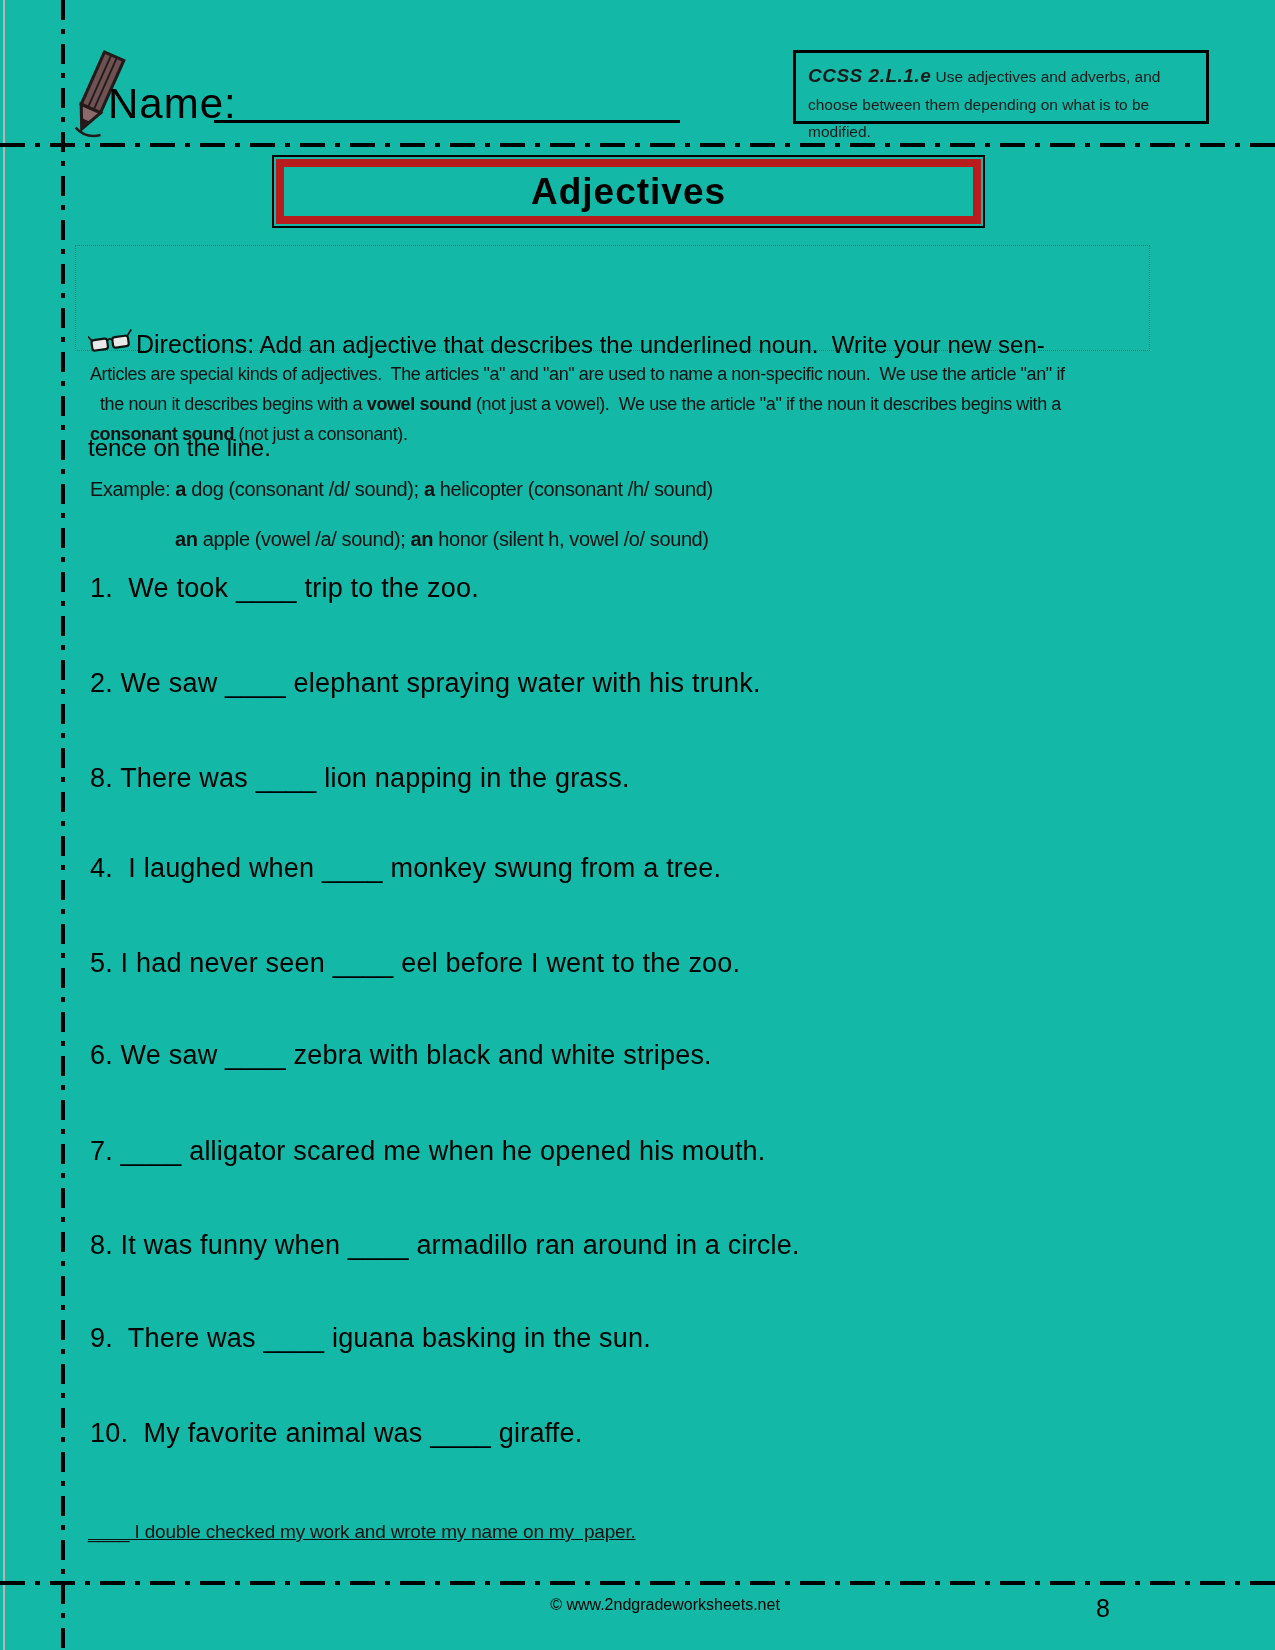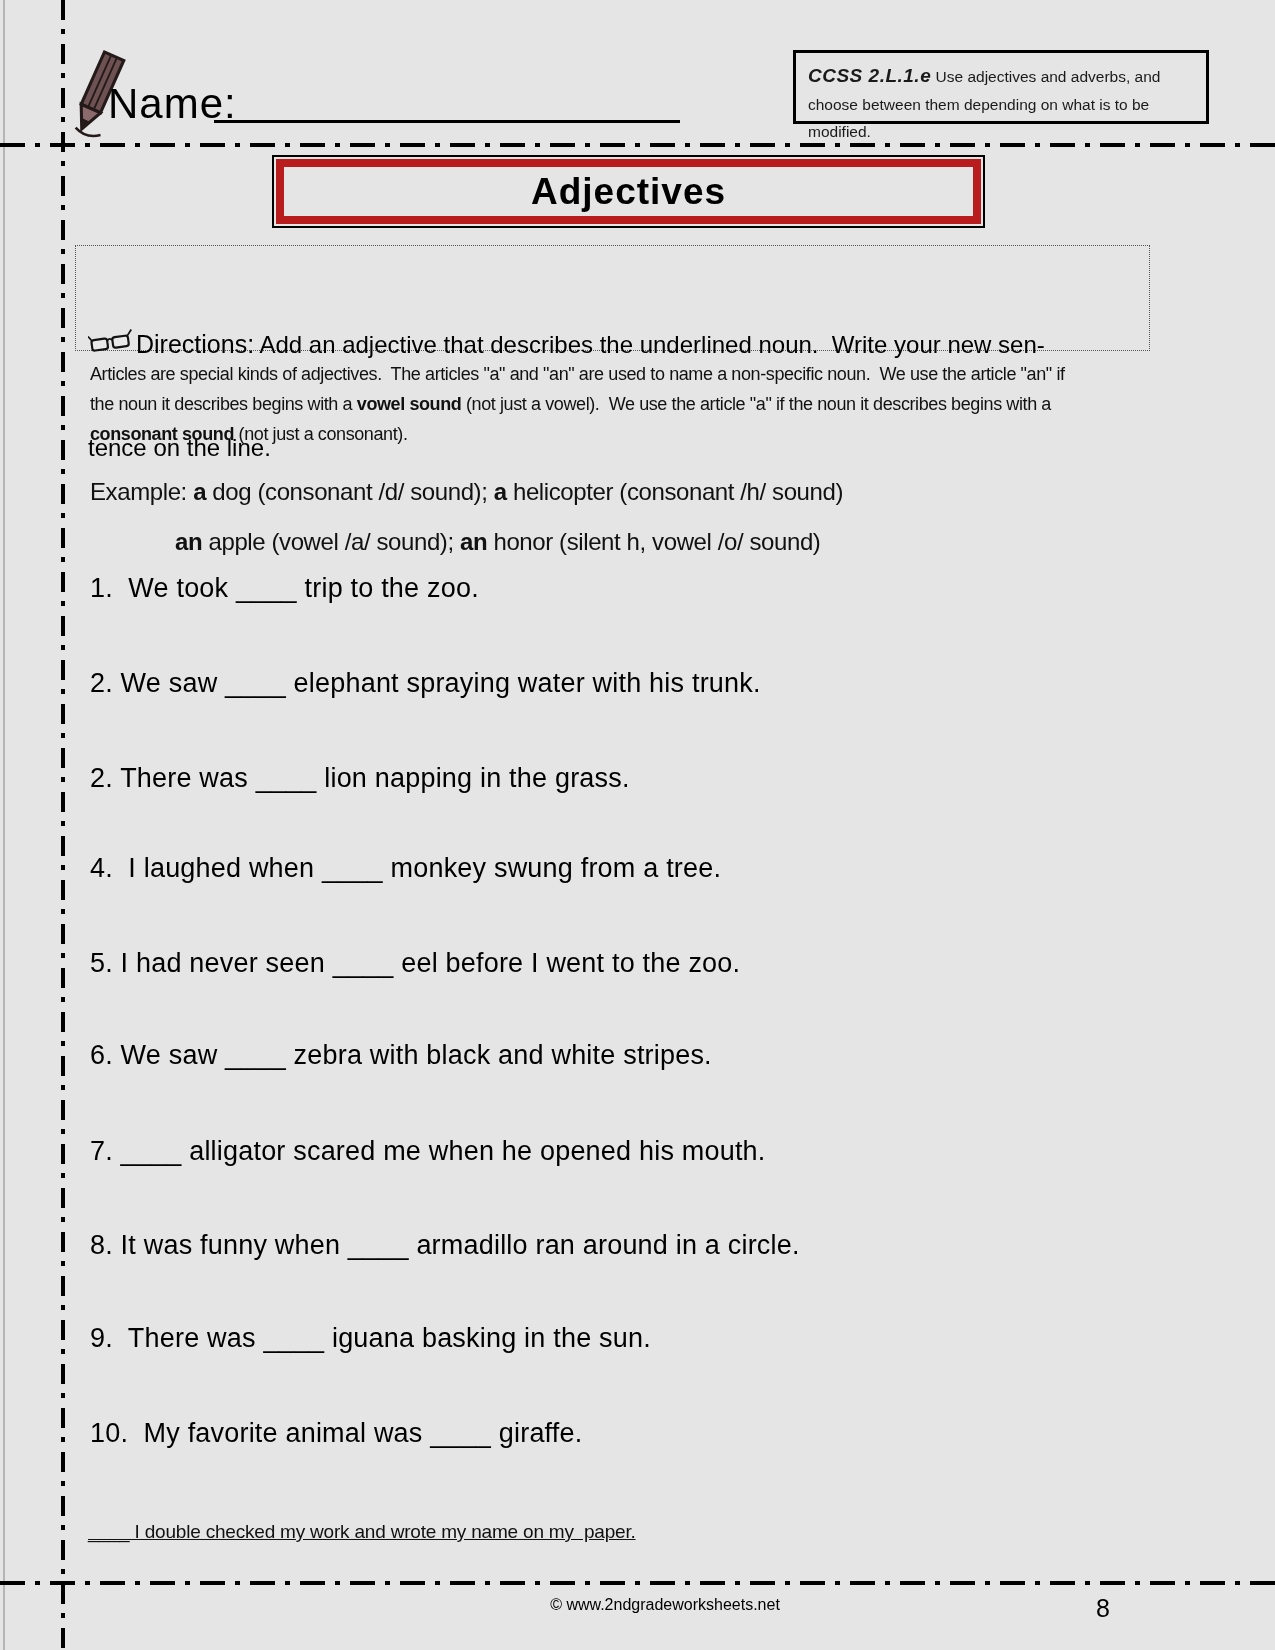--- a/index.html
+++ b/index.html
@@ -1,16 +1,16 @@
 <!DOCTYPE html>
 <html><head>
 <meta charset="utf-8">
 <style>
   html,body{margin:0;padding:0;background:#fff;}
-  .page{position:relative;width:1275px;height:1650px;background:#e5e5e5;overflow:hidden;
+  .page{position:relative;width:1275px;height:1650px;background:#14b8a6;overflow:hidden;
         font-family:"Liberation Sans",sans-serif;color:#000;}
   .abs{position:absolute;}
   .edge-left{left:3px;top:0;width:2px;height:1650px;background:#b5b5b5;}
   .vline{left:61px;top:0;width:4px;height:1650px;
     background:repeating-linear-gradient(to bottom,#000 0px,#000 20px,transparent 20px,transparent 29px,#000 29px,#000 34px,transparent 34px,transparent 44px);}
   .hline{left:0;width:1275px;height:4px;
     background:repeating-linear-gradient(to right,#000 0px,#000 25px,transparent 25px,transparent 35px,#000 35px,#000 40px,transparent 40px,transparent 50px);}
   .hline-top{top:143px;}
   .hline-bottom{top:1581px;}
   .pencil{left:60px;top:48px;width:76px;height:92px;}
@@ -22,22 +22,22 @@
   .title-box{left:272px;top:155px;width:705px;height:65px;border:2px solid #000;padding:2px;}
   .title-inner{border:8px solid #b91c1c;width:100%;height:100%;box-sizing:border-box;
     display:flex;align-items:center;justify-content:center;}
   .title-text{font-size:37px;font-weight:bold;letter-spacing:1px;}
   .directions-box{left:75px;top:245px;width:1049px;height:78px;border:1px dotted #555;
     padding:13px 12px;font-size:24px;line-height:1.42;white-space:pre;}
   .dir-label{font-weight:normal;font-size:25px;}
   .glasses{width:46px;height:28px;vertical-align:-4px;margin-right:2px;}
   .cond{letter-spacing:-0.4px;color:#111;white-space:pre;}
   .note{left:90px;font-size:18px;}
-  .n1{top:364px;} .n2{top:394px;} .n3{top:424px;}
-  .example{font-size:24px;text-align:right;}
+  .n1{top:364px;} .n2{top:394px;margin-left:10px;} .n3{top:424px;}
+  .example{font-size:20px;text-align:right;}
   .e1{left:90px;top:478px;} .e2{left:175px;top:528px;}
   .b{font-weight:bold;}
   .item{left:90px;font-size:27px;white-space:pre;letter-spacing:0.2px;}
   .check-line{left:88px;top:1521px;font-size:19px;letter-spacing:-0.2px;white-space:pre;color:#111;text-decoration:underline;}
   .footer-copy{left:55px;top:1596px;width:1220px;text-align:center;font-size:16px;}
   .footer-page{left:1096px;top:1594px;font-size:25px;}
 </style>
 </head>
 <body>
 
@@ -85,21 +85,21 @@
 
   <div class="abs cond note n1"><span>Articles are special kinds of adjectives.  The articles "a" and "an" are used to name a non-specific noun.  We use the article "an" if</span></div>
   <div class="abs cond note n2"><span>the noun it describes begins with a </span><span class="b">vowel sound</span><span> (not just a vowel).  We use the article "a" if the noun it describes begins with a</span></div>
   <div class="abs cond note n3"><span class="b">consonant sound</span><span> (not just a consonant).</span></div>
 
   <div class="abs cond example e1"><span>Example: </span><span class="b">a</span><span> dog (consonant /d/ sound); </span><span class="b">a</span><span> helicopter (consonant /h/ sound)</span></div>
   <div class="abs cond example e2"><span class="b">an</span><span> apple (vowel /a/ sound); </span><span class="b">an</span><span> honor (silent h, vowel /o/ sound)</span></div>
 
   <div class="abs item" style="top:573px">1.  We took ____ trip to the zoo.</div>
   <div class="abs item" style="top:668px">2. We saw ____ elephant spraying water with his trunk.</div>
-  <div class="abs item" style="top:763px">2. There was ____ lion napping in the grass.</div>
+  <div class="abs item" style="top:763px">8. There was ____ lion napping in the grass.</div>
   <div class="abs item" style="top:853px">4.  I laughed when ____ monkey swung from a tree.</div>
   <div class="abs item" style="top:948px">5. I had never seen ____ eel before I went to the zoo.</div>
   <div class="abs item" style="top:1040px">6. We saw ____ zebra with black and white stripes.</div>
   <div class="abs item" style="top:1136px">7. ____ alligator scared me when he opened his mouth.</div>
   <div class="abs item" style="top:1230px">8. It was funny when ____ armadillo ran around in a circle.</div>
   <div class="abs item" style="top:1323px">9.  There was ____ iguana basking in the sun.</div>
   <div class="abs item" style="top:1418px">10.  My favorite animal was ____ giraffe.</div>
 
   <div class="abs check-line">____ I double checked my work and wrote my name on my  paper.</div>
 

